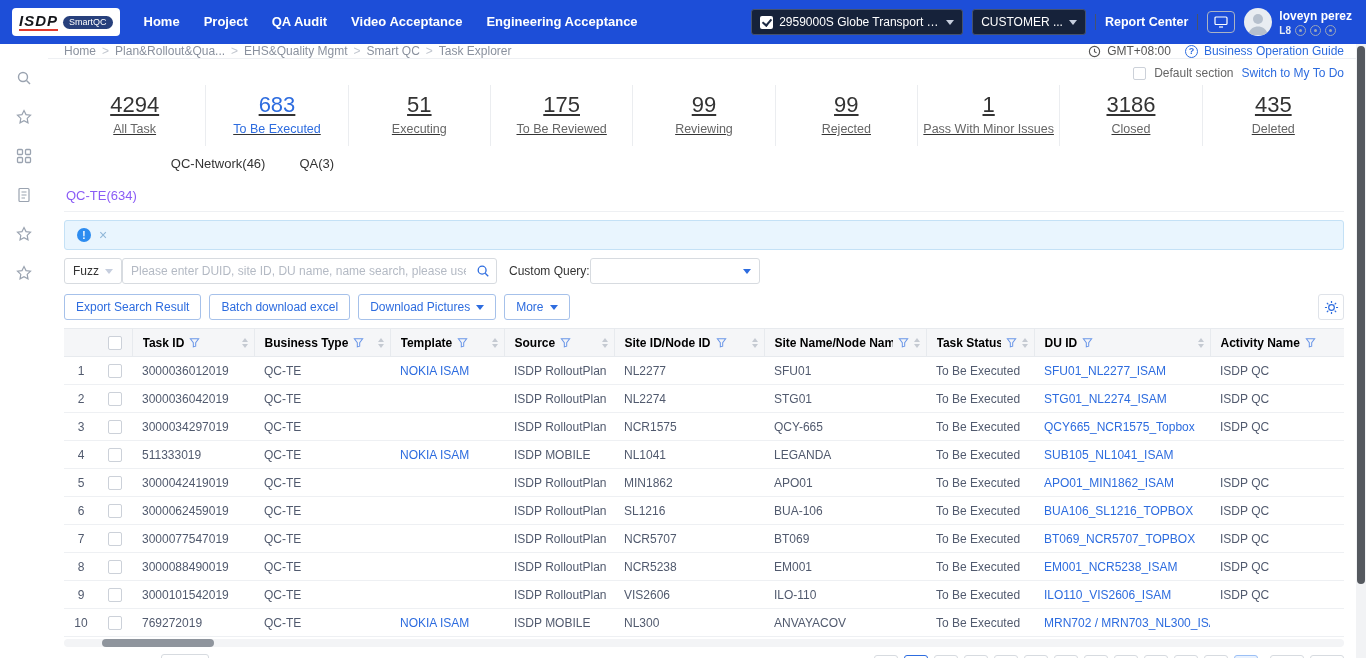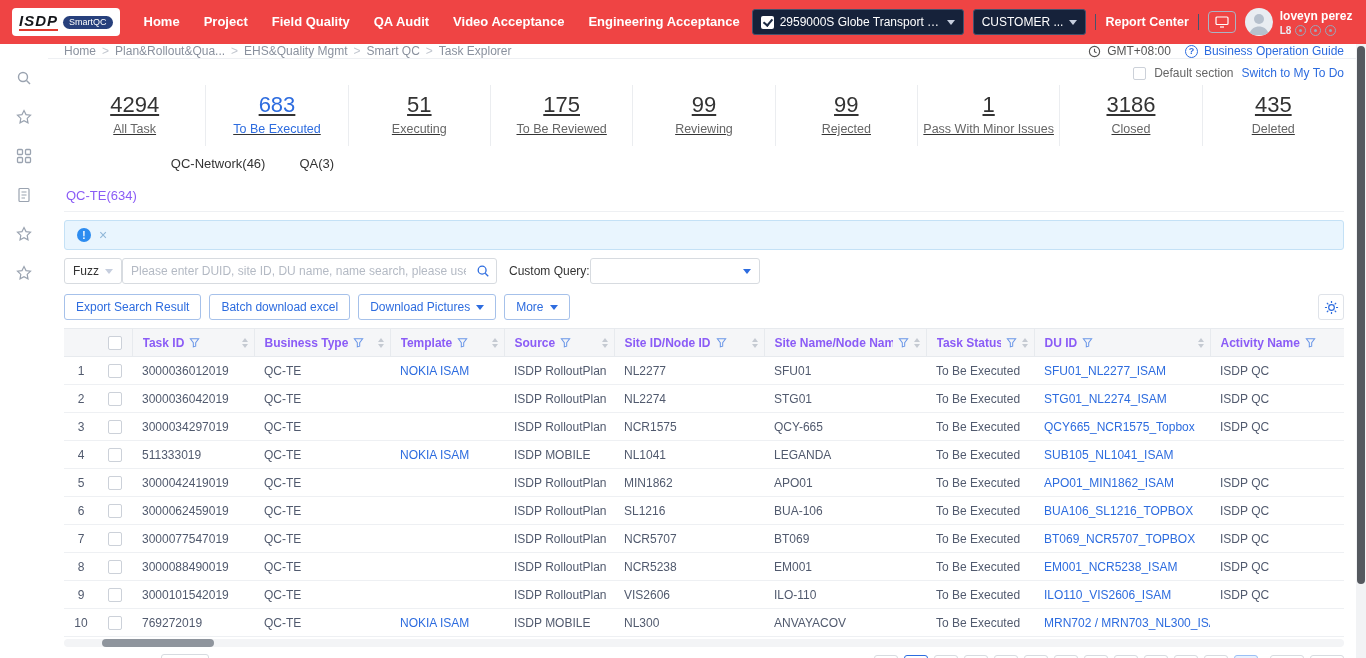--- a/index.html
+++ b/index.html
@@ -1,21 +1,21 @@
 <!DOCTYPE html>
 <html><head>
 <meta charset="utf-8">
 <style>
   * { margin:0; padding:0; box-sizing:border-box; }
   html,body { width:1366px; height:658px; overflow:hidden; background:#fff;
     font-family:"Liberation Sans","DejaVu Sans",sans-serif; color:#333; font-size:12px; }
   .app { position:relative; width:1366px; height:658px; }
 
   
-  .navbar { height:44px; background:#ef4444; display:flex; align-items:center; padding:0 14px 0 12px; }
+  .navbar { height:44px; background:#1d4ed8; display:flex; align-items:center; padding:0 14px 0 12px; }
   .logo { background:#fff; border-radius:4px; height:28px; display:flex; align-items:center; padding:0 7px; gap:5px; cursor:pointer; flex:none; }
   .logo-isdp { font-weight:bold; font-style:italic; font-size:15px; color:#14161a; letter-spacing:1px; border-bottom:2px solid #e03a2f; line-height:1.05; }
   .logo-badge { background:#27407c; color:#fff; font-size:9px; border-radius:8px; padding:2px 6px; line-height:1; }
   .nav-items { display:flex; margin-left:12px; flex:none; }
   .nav-item { color:#fff; font-size:13px; font-weight:bold; padding:0 12px; line-height:44px; white-space:nowrap; cursor:pointer; }
   .nav-right { margin-left:auto; display:flex; align-items:center; gap:9px; min-width:0; }
   .selector { display:flex; align-items:center; gap:6px; background:#16223a; border:1px solid #45526d; border-radius:3px; height:26px; padding:0 8px; color:#fff; cursor:pointer; }
   .selector.project { width:212px; }
   .sel-text { white-space:nowrap; overflow:hidden; text-overflow:ellipsis; flex:1; font-size:12px; }
   .caret { width:0; height:0; border-left:4px solid transparent; border-right:4px solid transparent; border-top:5px solid #c6cede; flex:none; display:inline-block; }
@@ -83,21 +83,21 @@
   .search-btn { position:absolute; right:1px; top:1px; width:26px; height:24px; display:flex; align-items:center; justify-content:center; cursor:pointer; }
   .cq-label { margin-left:12px; color:#333; }
   .cq-select { width:170px; height:26px; border:1px solid #d7dbe0; border-radius:3px; background:#fff; display:flex; align-items:center; justify-content:flex-end; padding:0 8px; cursor:pointer; }
 
   .actions-row { display:flex; align-items:center; margin-top:10px; gap:8px; }
   .act-btn { height:26px; border:1px solid #a6c1ea; background:#fff; color:#2d6cdf; border-radius:3px; font-size:12px; padding:0 11px; display:inline-flex; align-items:center; gap:6px; cursor:pointer; font-family:inherit; white-space:nowrap; }
   .gear { margin-left:auto; width:26px; height:26px; border:1px solid #dfe3e9; border-radius:3px; display:flex; align-items:center; justify-content:center; cursor:pointer; }
 
   .table-wrap { margin-top:8px; width:100%; overflow:hidden; }
   table { border-collapse:collapse; table-layout:fixed; width:1320px; font-size:12px; }
-  thead th { background:#f5f6f8; height:28px; font-weight:bold; color:#8b5cf6; text-align:left; border:1px solid #e7eaee; border-left:none; padding:0; }
+  thead th { background:#f5f6f8; height:28px; font-weight:bold; color:#000000; text-align:left; border:1px solid #e7eaee; border-left:none; padding:0; }
   thead th.col-num { border-right:none; }
   .th-wrap { display:flex; align-items:center; gap:5px; padding:0 6px 0 10px; }
   .th-label { white-space:nowrap; overflow:hidden; }
   .funnel-icon { display:flex; flex:none; cursor:pointer; }
   .sort { margin-left:auto; display:flex; flex-direction:column; gap:2px; flex:none; cursor:pointer; }
   .s-up { width:0; height:0; border-left:3.5px solid transparent; border-right:3.5px solid transparent; border-bottom:4px solid #c5cad2; }
   .s-down { width:0; height:0; border-left:3.5px solid transparent; border-right:3.5px solid transparent; border-top:4px solid #c5cad2; }
   tbody td { height:28px; border-bottom:1px solid #eef0f3; color:#515a6e; padding:0 10px; white-space:nowrap; overflow:hidden; }
   td.c-num { text-align:center; padding:0; }
   td.c-cb { text-align:center; padding:0; }
@@ -128,21 +128,20 @@
 <div class="app">
 
   <header class="navbar">
     <div class="logo">
       <span class="logo-isdp">ISDP</span>
       <span class="logo-badge">SmartQC</span>
     </div>
     <nav class="nav-items" id="nav-items">
         <div class="nav-item">Home</div>
         <div class="nav-item">Project</div>
-        <div class="nav-item">Field Quality</div>
         <div class="nav-item">QA Audit</div>
         <div class="nav-item">Video Acceptance</div>
         <div class="nav-item">Engineering Acceptance</div>
       </nav>
     <div class="nav-right">
       <div class="selector project">
         <span class="sel-check"></span>
         <span class="sel-text">2959000S Globe Transport and ...</span>
         <span class="caret"></span>
       </div>

